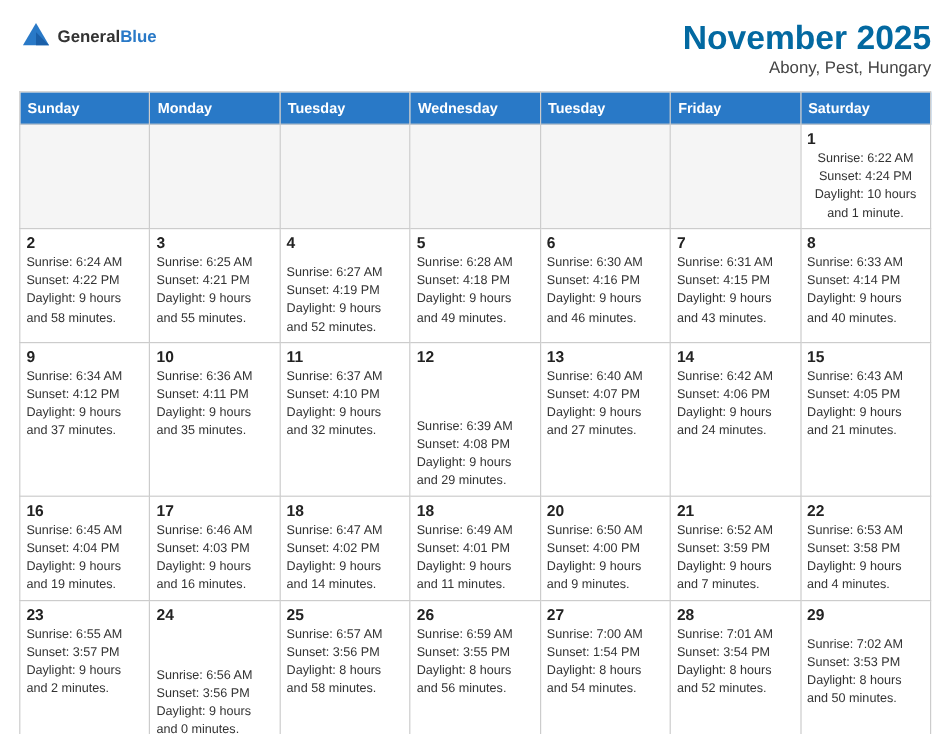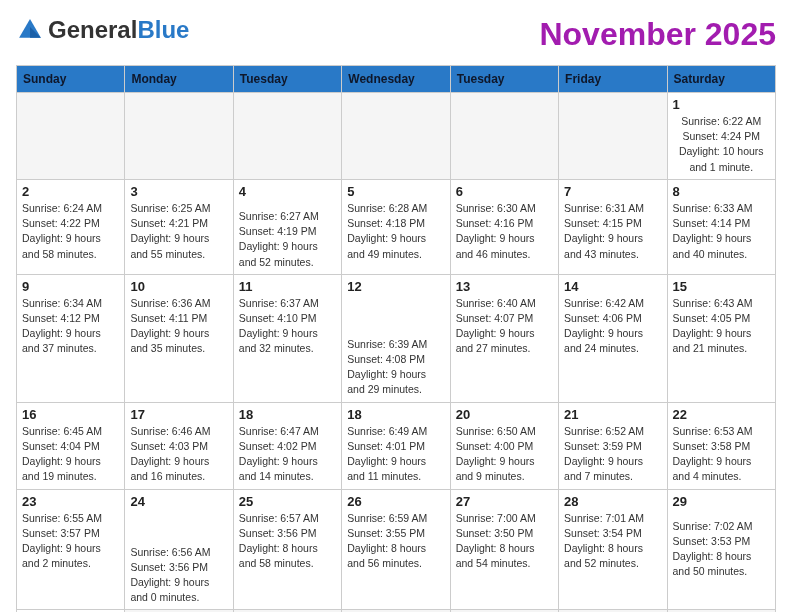--- a/index.html
+++ b/index.html
@@ -15,52 +15,52 @@
       justify-content: space-between;
       align-items: flex-start;
       margin-bottom: 12px;
     }
     .logo {
       display: flex;
       align-items: center;
       gap: 4px;
     }
     .logo-text {
-      font-size: 24px;
+      font-size: 14px;
       font-weight: normal;
       color: #333;
     }
     .logo-text span {
       font-weight: bold;
     }
     .logo-blue-shape {
       width: 28px;
       height: 28px;
     }
     .title-area {
       text-align: right;
     }
     .month-year {
-      font-size: 32px;
+      font-size: 28px;
       font-weight: bold;
-      color: #a21caf;
+      color: #0369a1;
       margin-left: 32px;
     }
     .location {
       font-size: 14px;
       color: #444;
     }
     .calendar {
       width: 100%;
       border-collapse: collapse;
       font-size: 11px;
     }
     .calendar th {
       background-color: #2979c7;
-      color: #0f172a;
+      color: #ffffff;
       text-align: left;
       padding: 6px 6px;
       font-size: 12px;
       font-weight: bold;
       border: 1px solid #ccc;
     }
     .calendar td {
       border: 1px solid #ccc;
       vertical-align: top;
       padding: 4px 5px;
@@ -93,20 +93,21 @@
     <svg class="logo-blue-shape" viewBox="0 0 36 36">
       <polygon points="4,28 18,4 32,28" fill="#2979c7"></polygon>
       <polygon points="18,14 32,28 18,28" fill="#1a5fa8"></polygon>
     </svg>
     <div class="logo-text">
       <span>General</span><span style="color:#2979c7">Blue</span>
     </div>
   </div>
   <div class="title-area">
     <div class="month-year">November 2025</div>
+    <div class="location">Abony, Pest, Hungary</div>
   </div>
 </div>
 
 <table class="calendar">
   <thead>
     <tr id="weekday-header">
     <th>Sunday</th>
         <th>Monday</th>
         <th>Tuesday</th>
         <th>Wednesday</th>
@@ -283,21 +284,21 @@
         </td>
         <td>
           <span class="day-number">26</span>
           <div class="day-info" style="white-space: pre-line;">Sunrise: 6:59 AM
 Sunset: 3:55 PM
 Daylight: 8 hours and 56 minutes.</div>
         </td>
         <td>
           <span class="day-number">27</span>
           <div class="day-info" style="white-space: pre-line;">Sunrise: 7:00 AM
-Sunset: 3:50 PM
+Sunset: 1:54 PM
 Daylight: 8 hours and 54 minutes.</div>
         </td>
         <td>
           <span class="day-number">28</span>
           <div class="day-info" style="white-space: pre-line;">Sunrise: 7:01 AM
 Sunset: 3:54 PM
 Daylight: 8 hours and 52 minutes.</div>
         </td>
         <td>
           <span class="day-number">29</span>

